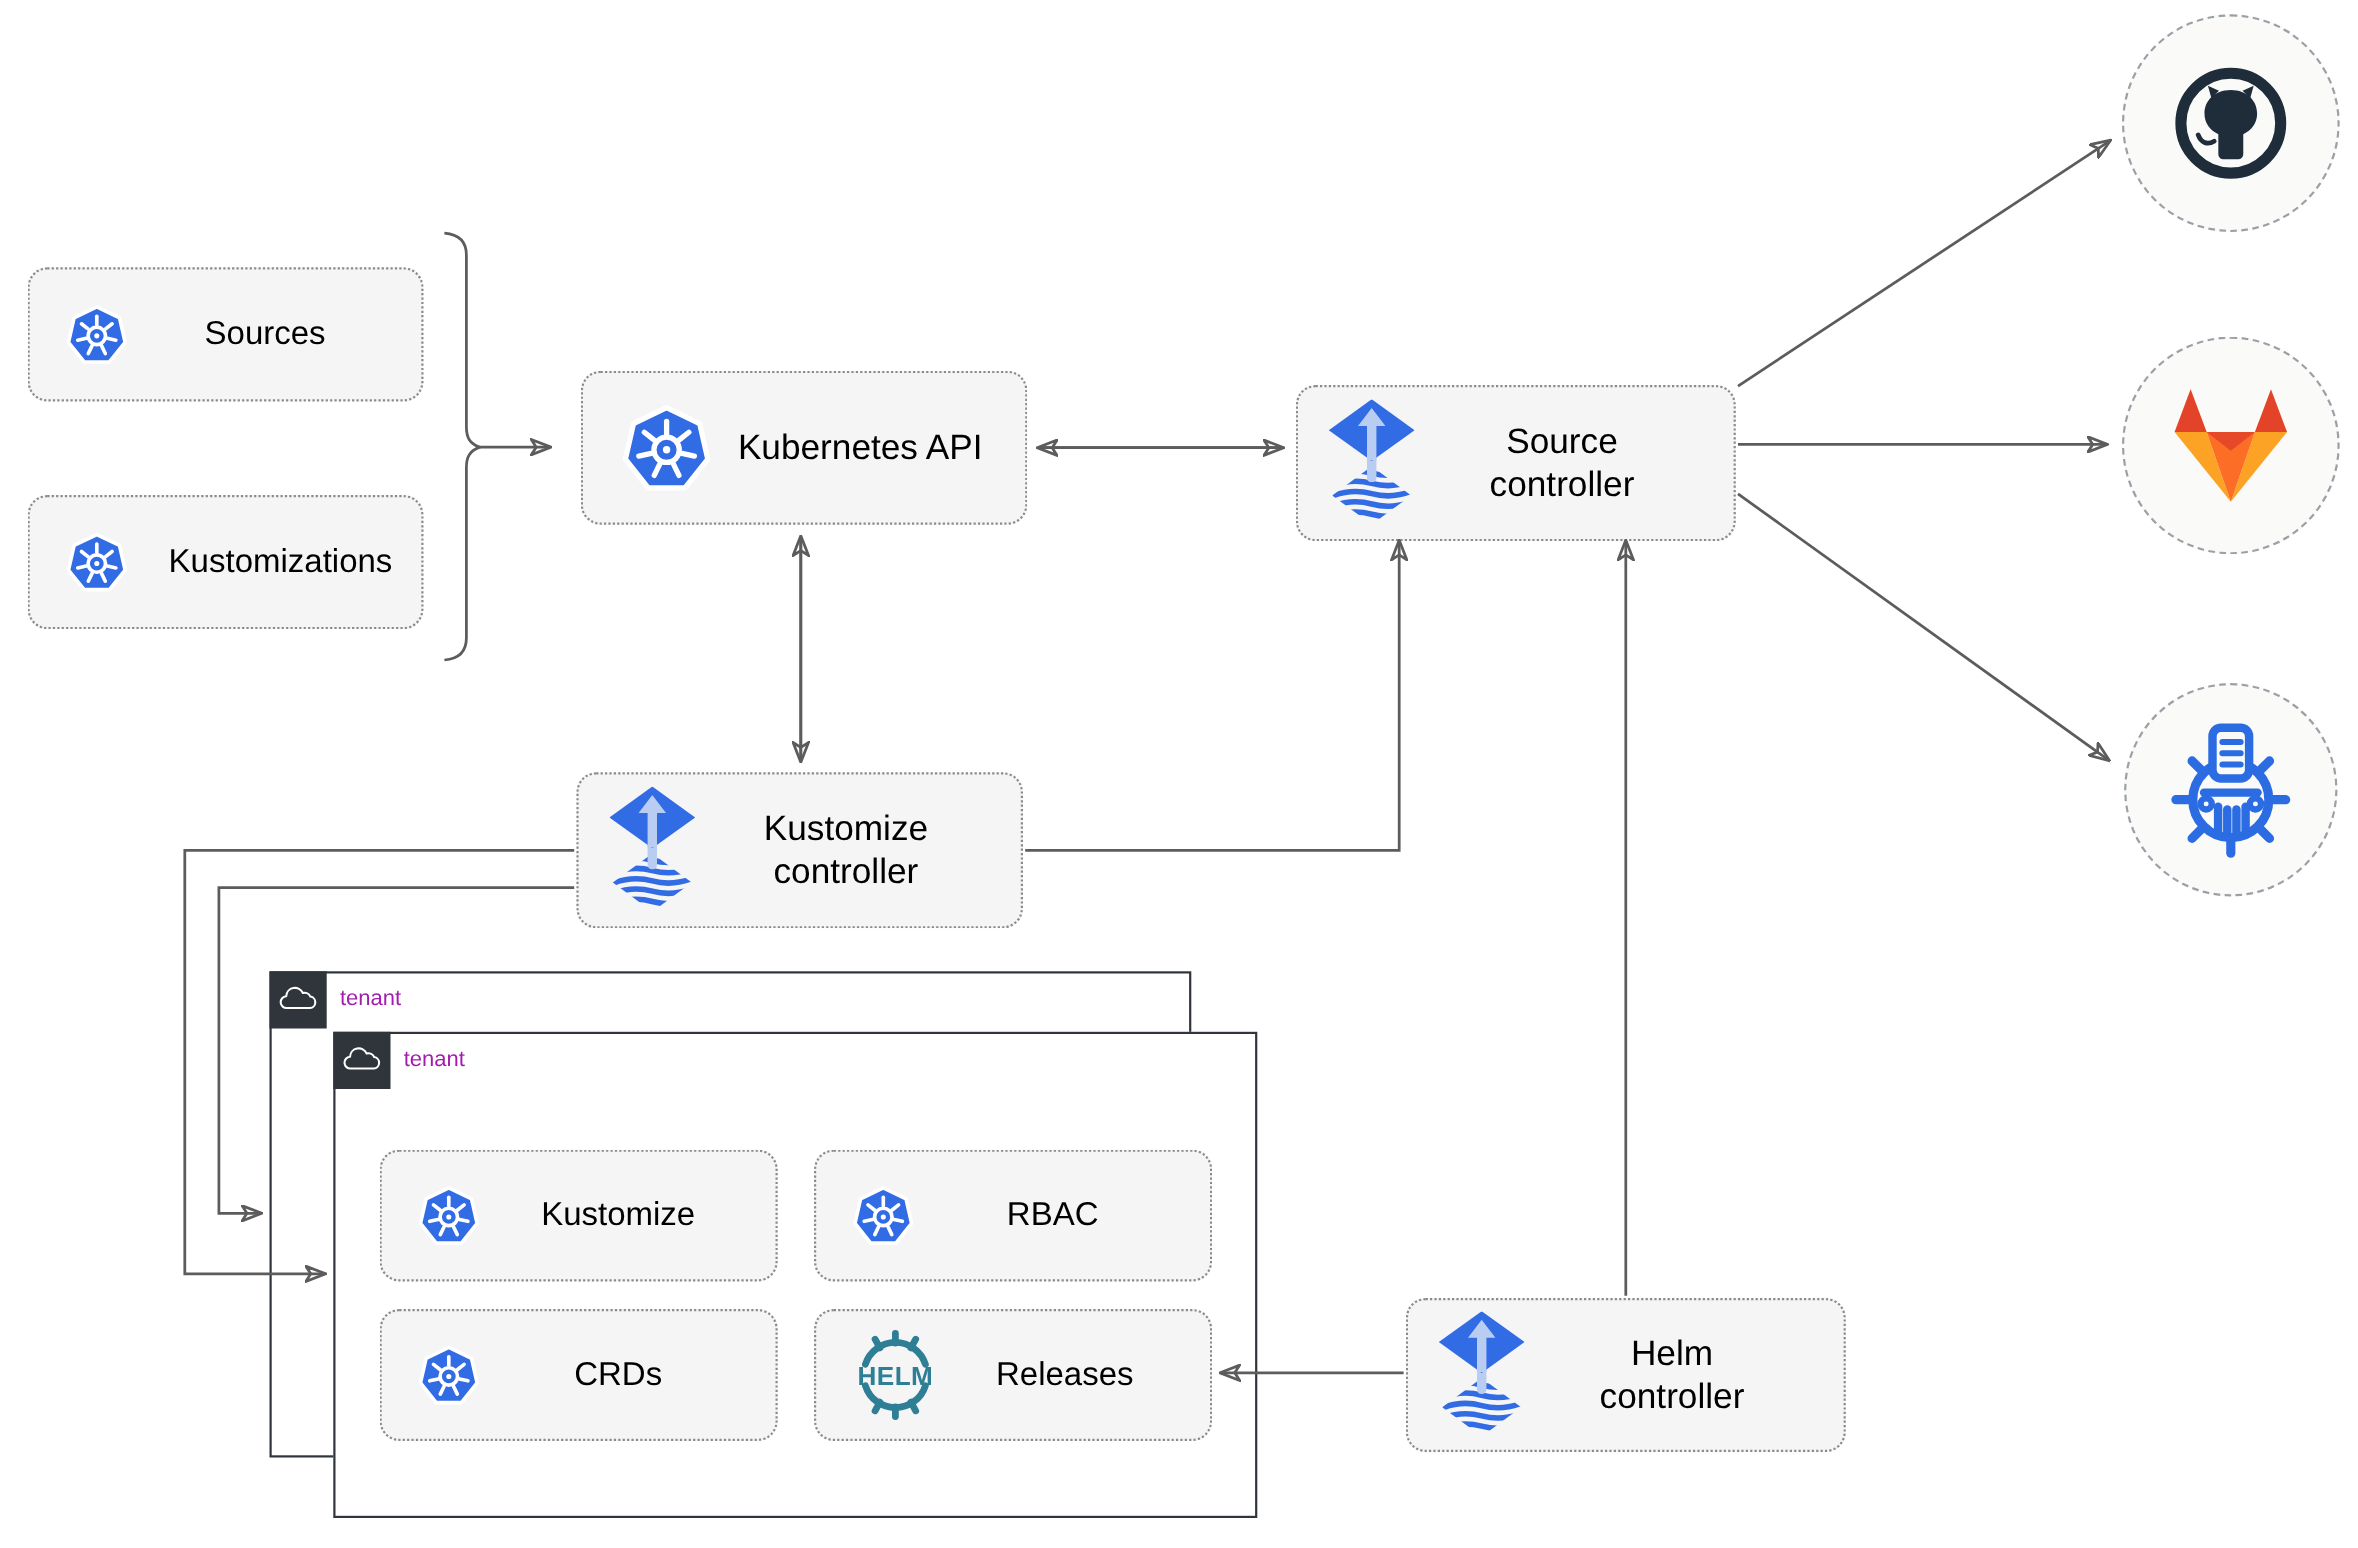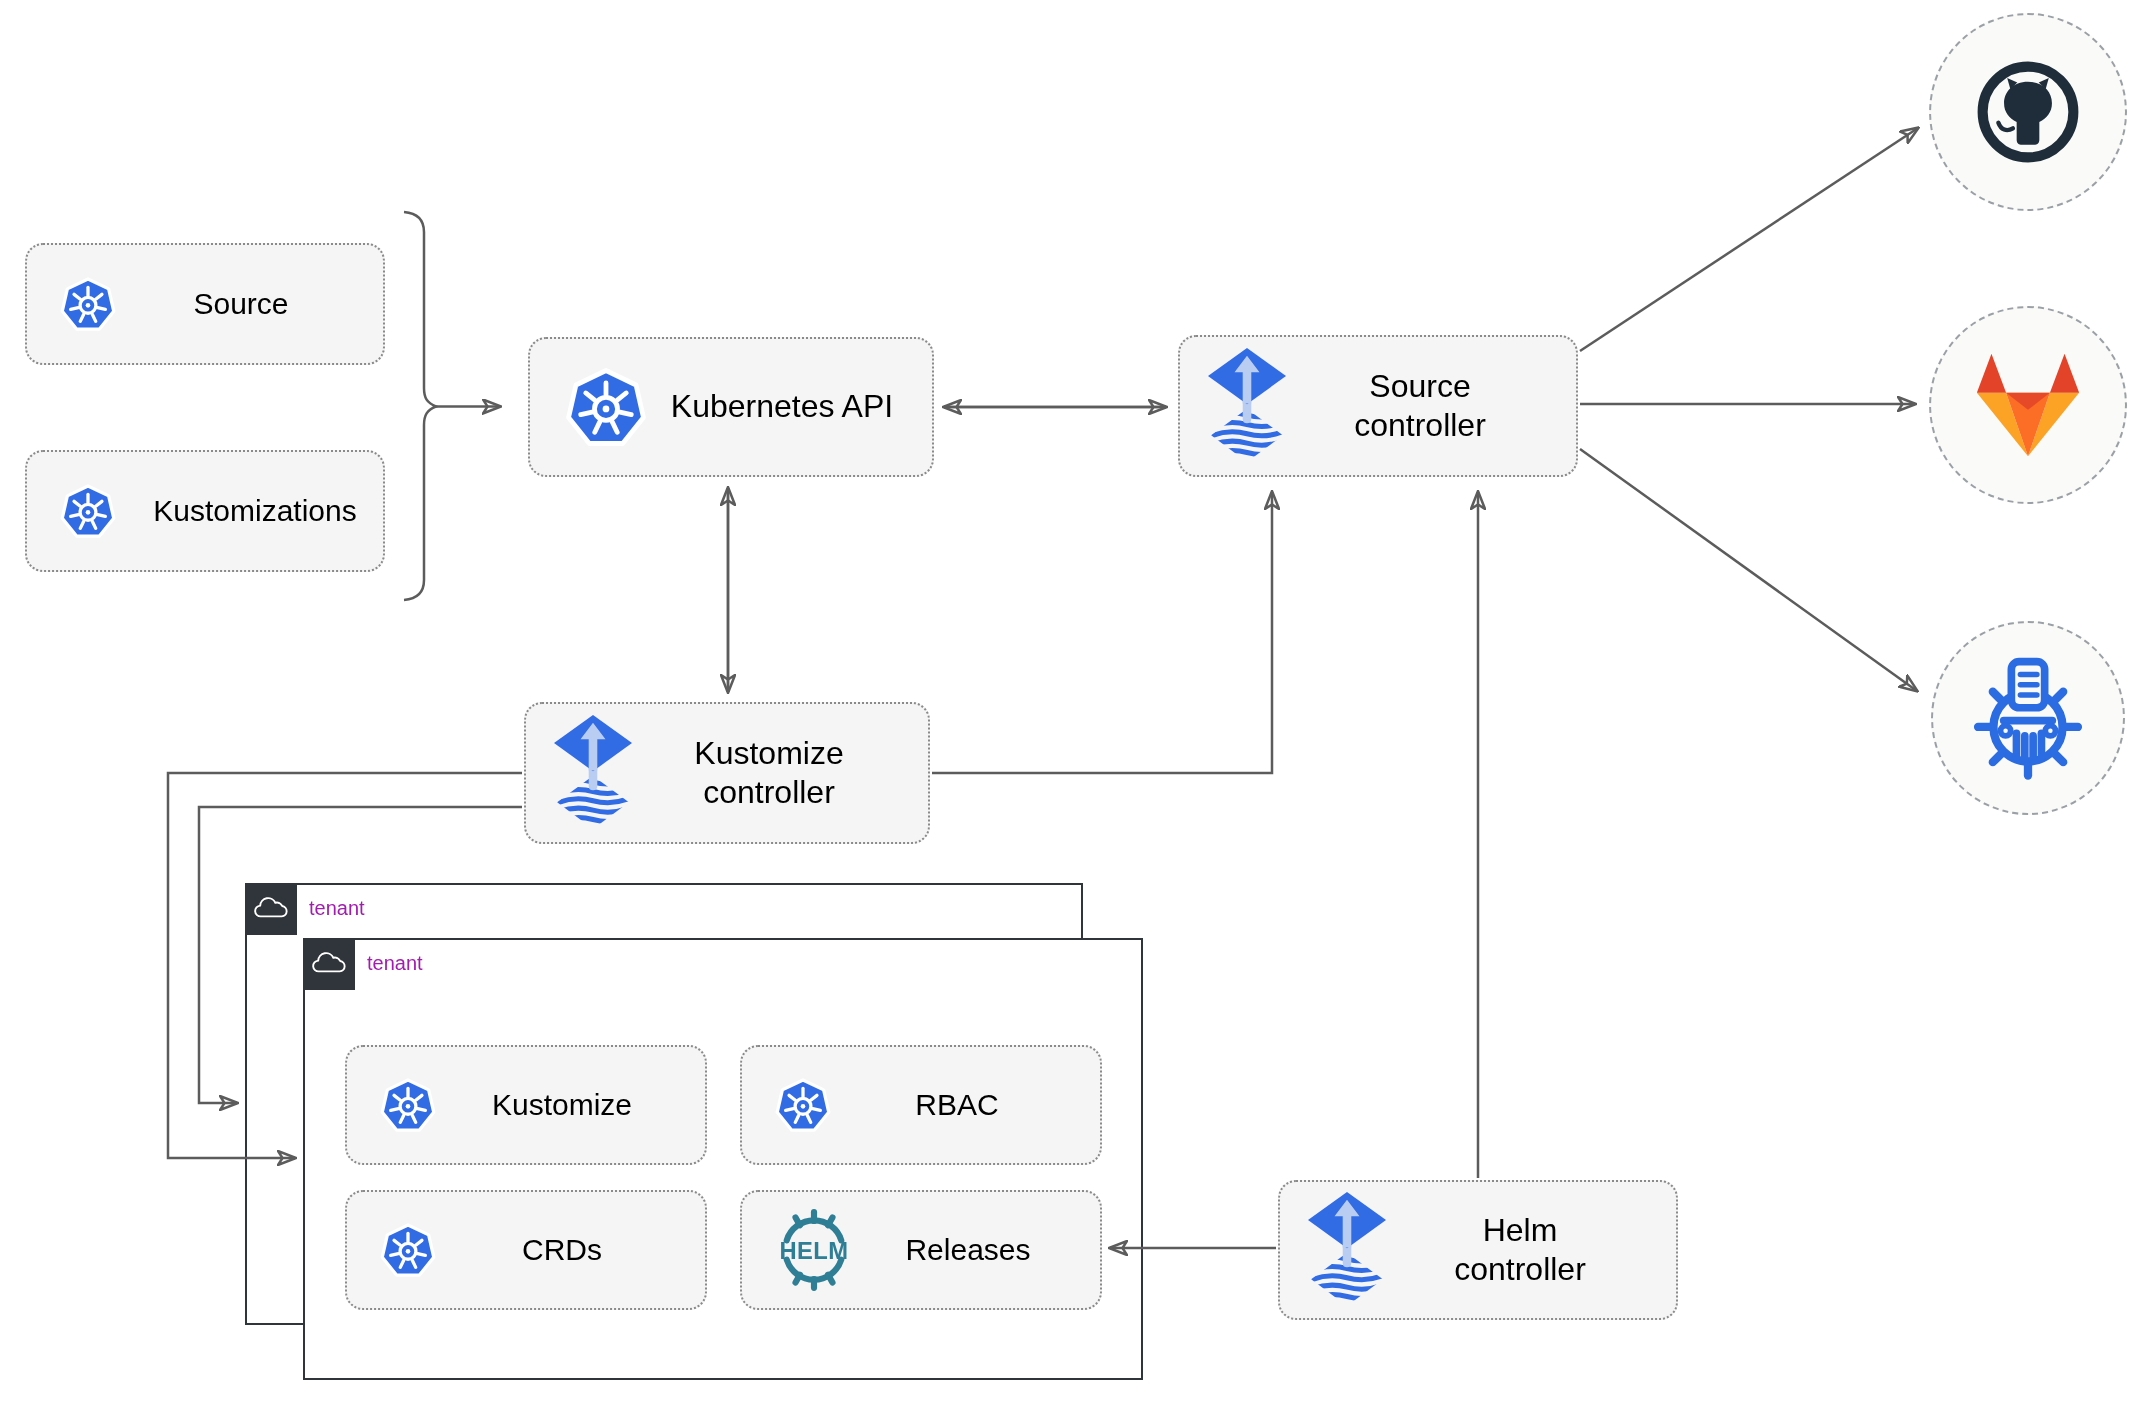--- a/index.html
+++ b/index.html
@@ -145,38 +145,38 @@
           <use href="#sym-cloud"></use>
         </svg>
     </div>
     <div class="tlabel">tenant</div>
   </div>
 
   <div class="node" style="left:25px;top:243px;width:360px;height:122px;">
     <svg class="icon" width="66" height="66">
         <use href="#sym-k8s"></use>
       </svg>
-    <div class="label">Source</div>
+    <div class="label">Sources</div>
   </div>
 
   <div class="node" style="left:25px;top:450px;width:360px;height:122px;gap:28px;">
     <svg class="icon" width="66" height="66">
         <use href="#sym-k8s"></use>
       </svg>
     <div class="label">Kustomizations</div>
   </div>
 
   <div class="node big" style="left:528px;top:337px;width:406px;height:140px;">
     <svg class="icon" width="96" height="96">
         <use href="#sym-k8s"></use>
       </svg>
     <div class="label">Kubernetes API</div>
   </div>
 
-  <div class="node big" style="left:1178px;top:335px;width:400px;height:142px;">
+  <div class="node big" style="left:1178px;top:350px;width:400px;height:142px;">
     <svg class="icon" width="78" height="117" viewBox="0 0 100 150">
         <use href="#sym-flux"></use>
       </svg>
     <div class="label">
       <div class="label-narrow">Source controller</div>
     </div>
   </div>
 
   <div class="node big" style="left:524px;top:702px;width:406px;height:142px;justify-content:space-between;">
     <svg class="icon" width="78" height="117" viewBox="0 0 100 150">

